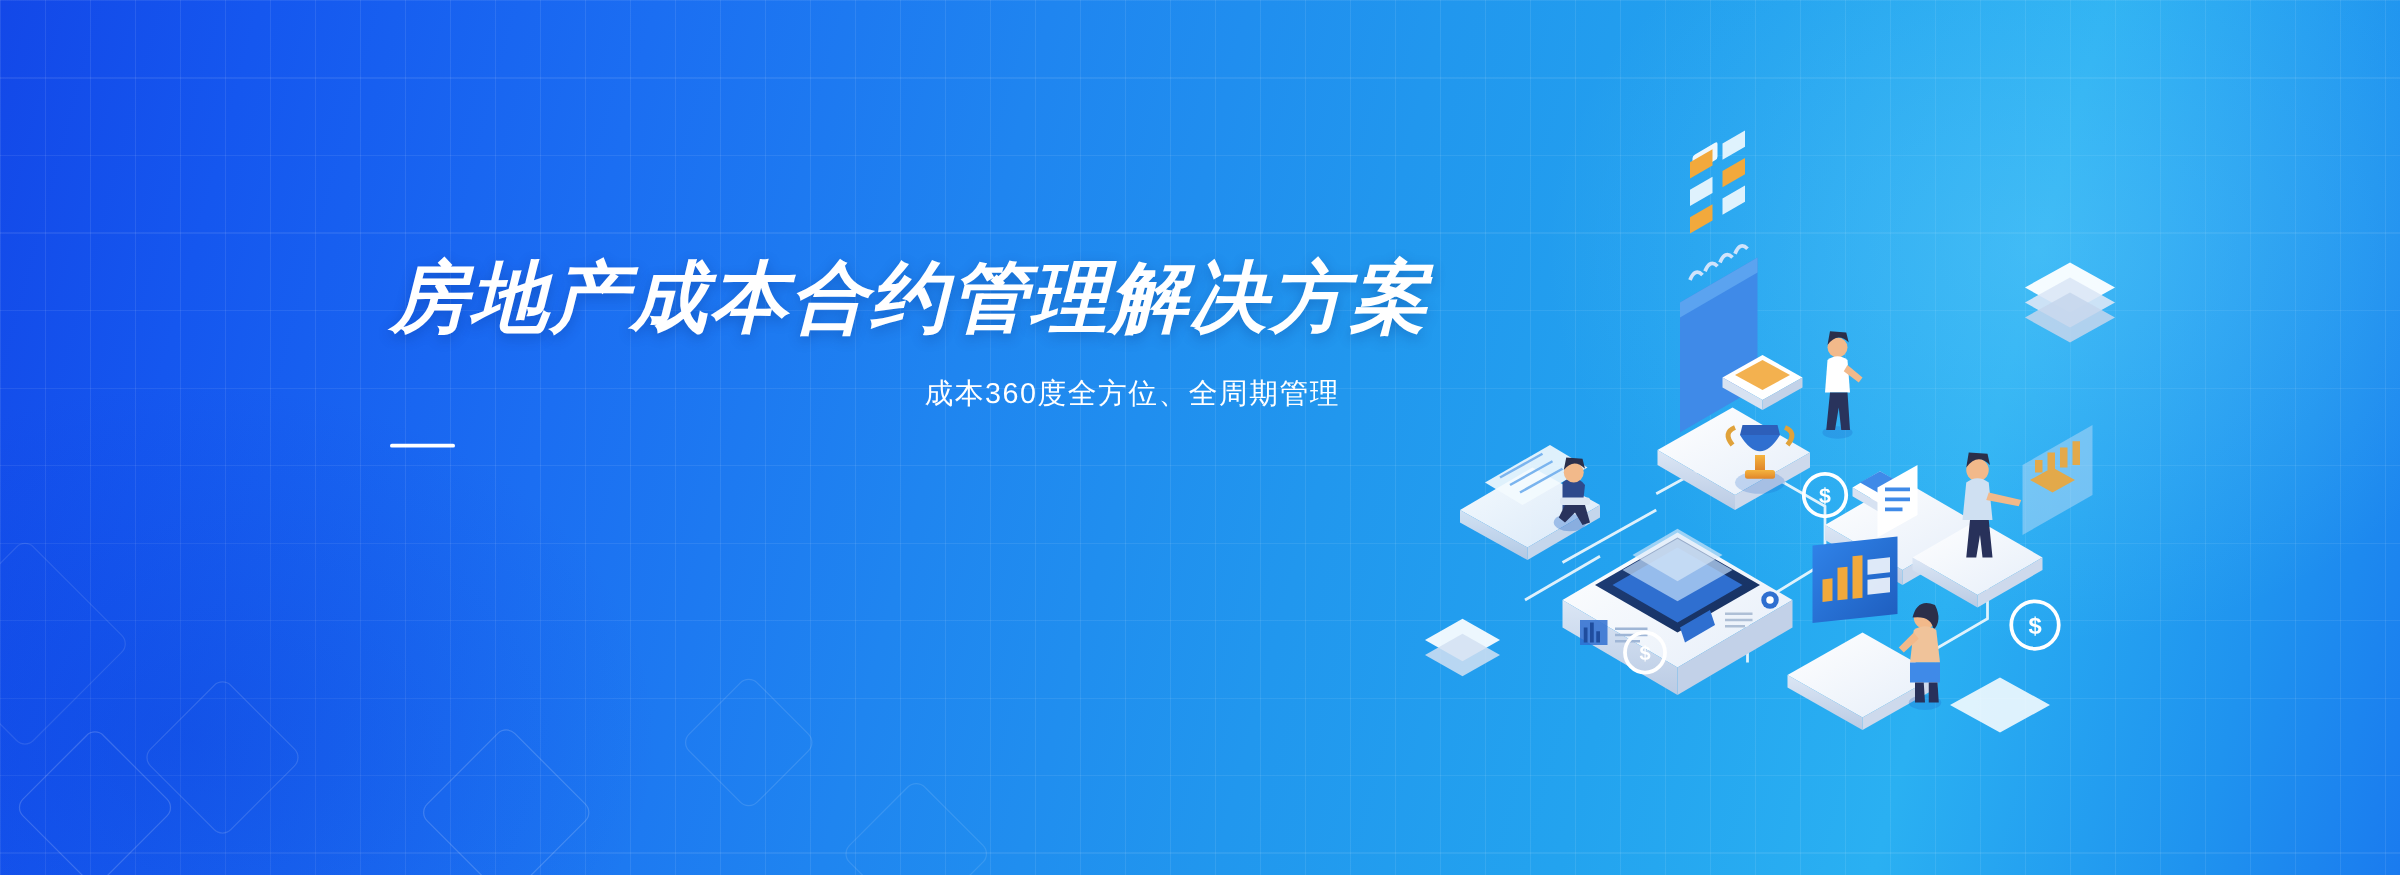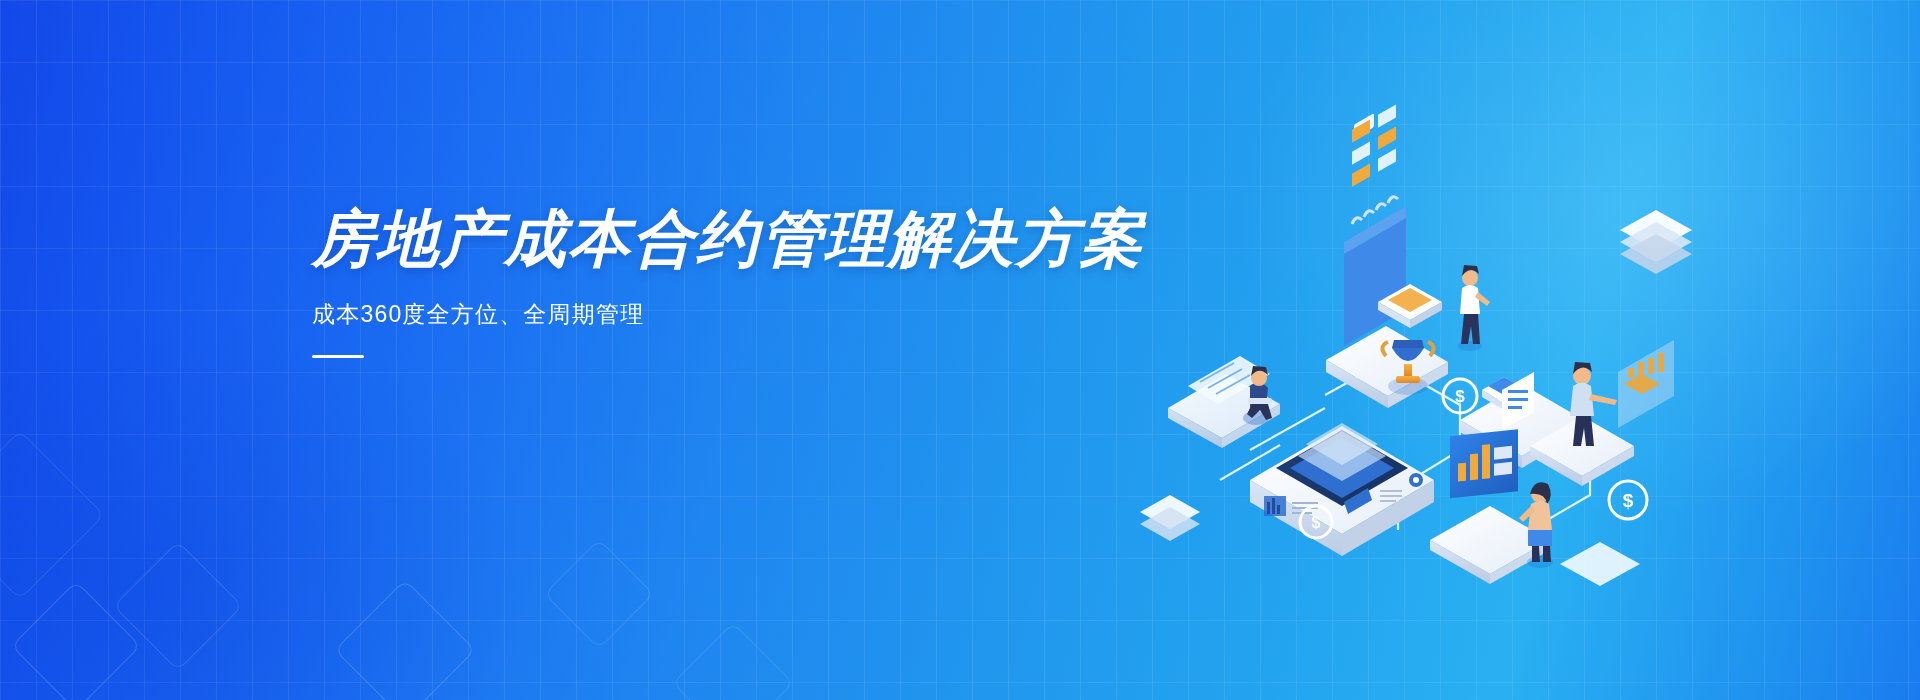--- a/index.html
+++ b/index.html
@@ -95,20 +95,21 @@
     text-shadow:0 3px 10px rgba(4,40,120,.30);
   }
   .subhead{
     margin-top:26px;
     font-size:23px;
     line-height:1.4;
     color:#ffffff;
     letter-spacing:1.2px;
     font-weight:normal;
     white-space:nowrap;
+    text-align:right;
   }
   .rule{
     margin-top:25px;
     width:52px; height:3px;
     background:#ffffff;
     border-radius:2px;
   }
   .tagline-pill{
     margin-top:44px;
     display:inline-block;

